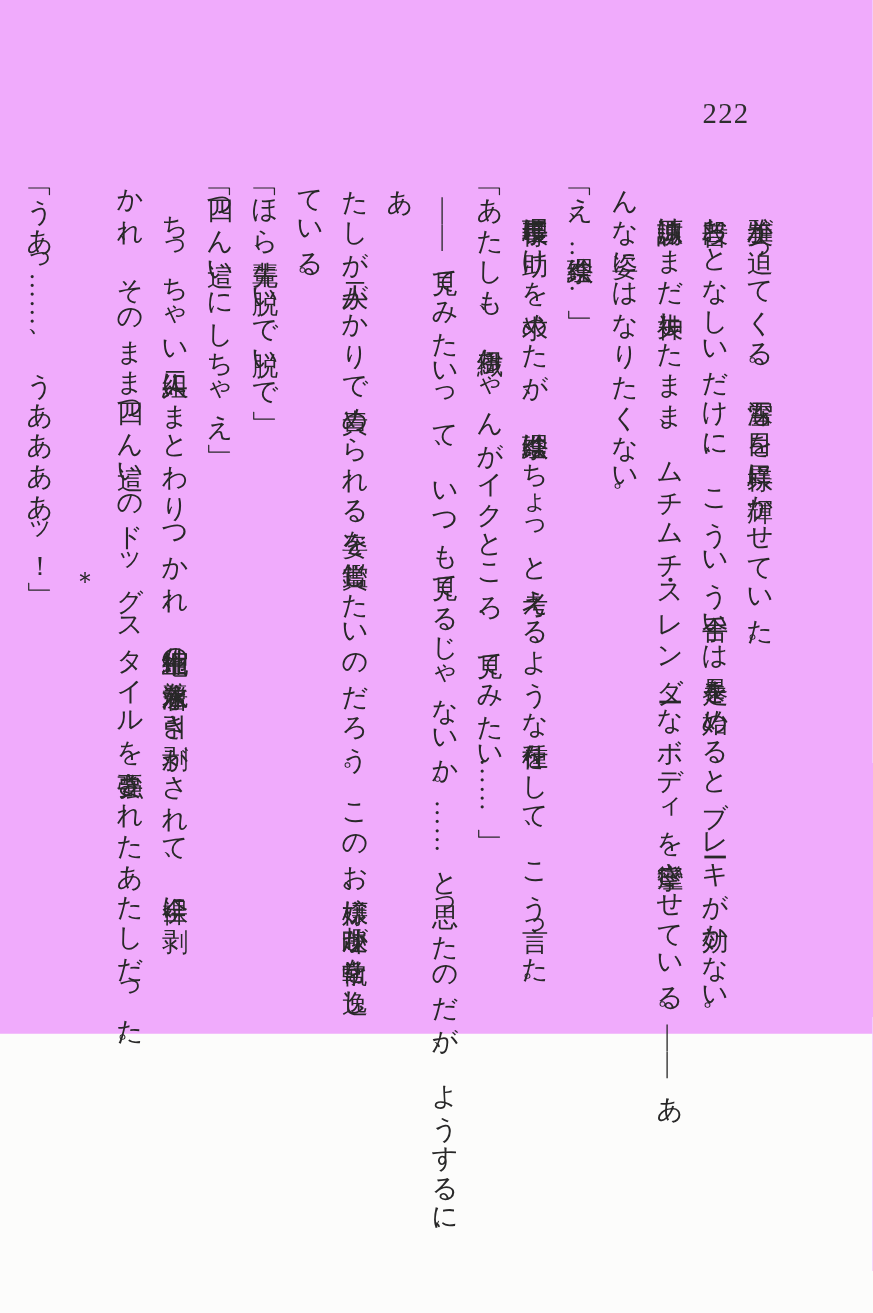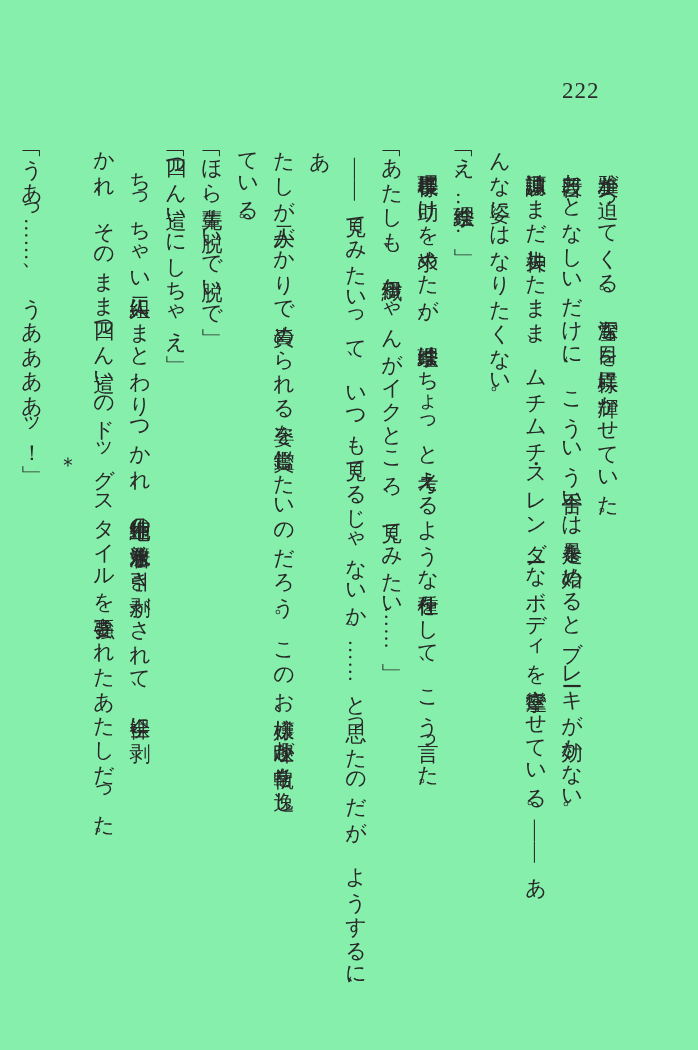--- a/index.html
+++ b/index.html
@@ -9,22 +9,22 @@
     height: 1050px;
     overflow: hidden;
   }
   body {
     background: #fcfcfb;
     font-family: "Liberation Serif", "DejaVu Serif", serif;
   }
   .book-page {
     position: relative;
     width: 698px;
-    height: 1050px;
-    background: #86efac;
+    height: 827px;
+    background: #f0abfc;
   }
   .page-number {
     position: absolute;
     top: 78px;
     left: 562px;
     font-size: 23px;
     letter-spacing: 1px;
     color: #2e2e2e;
   }
   .page-text {

